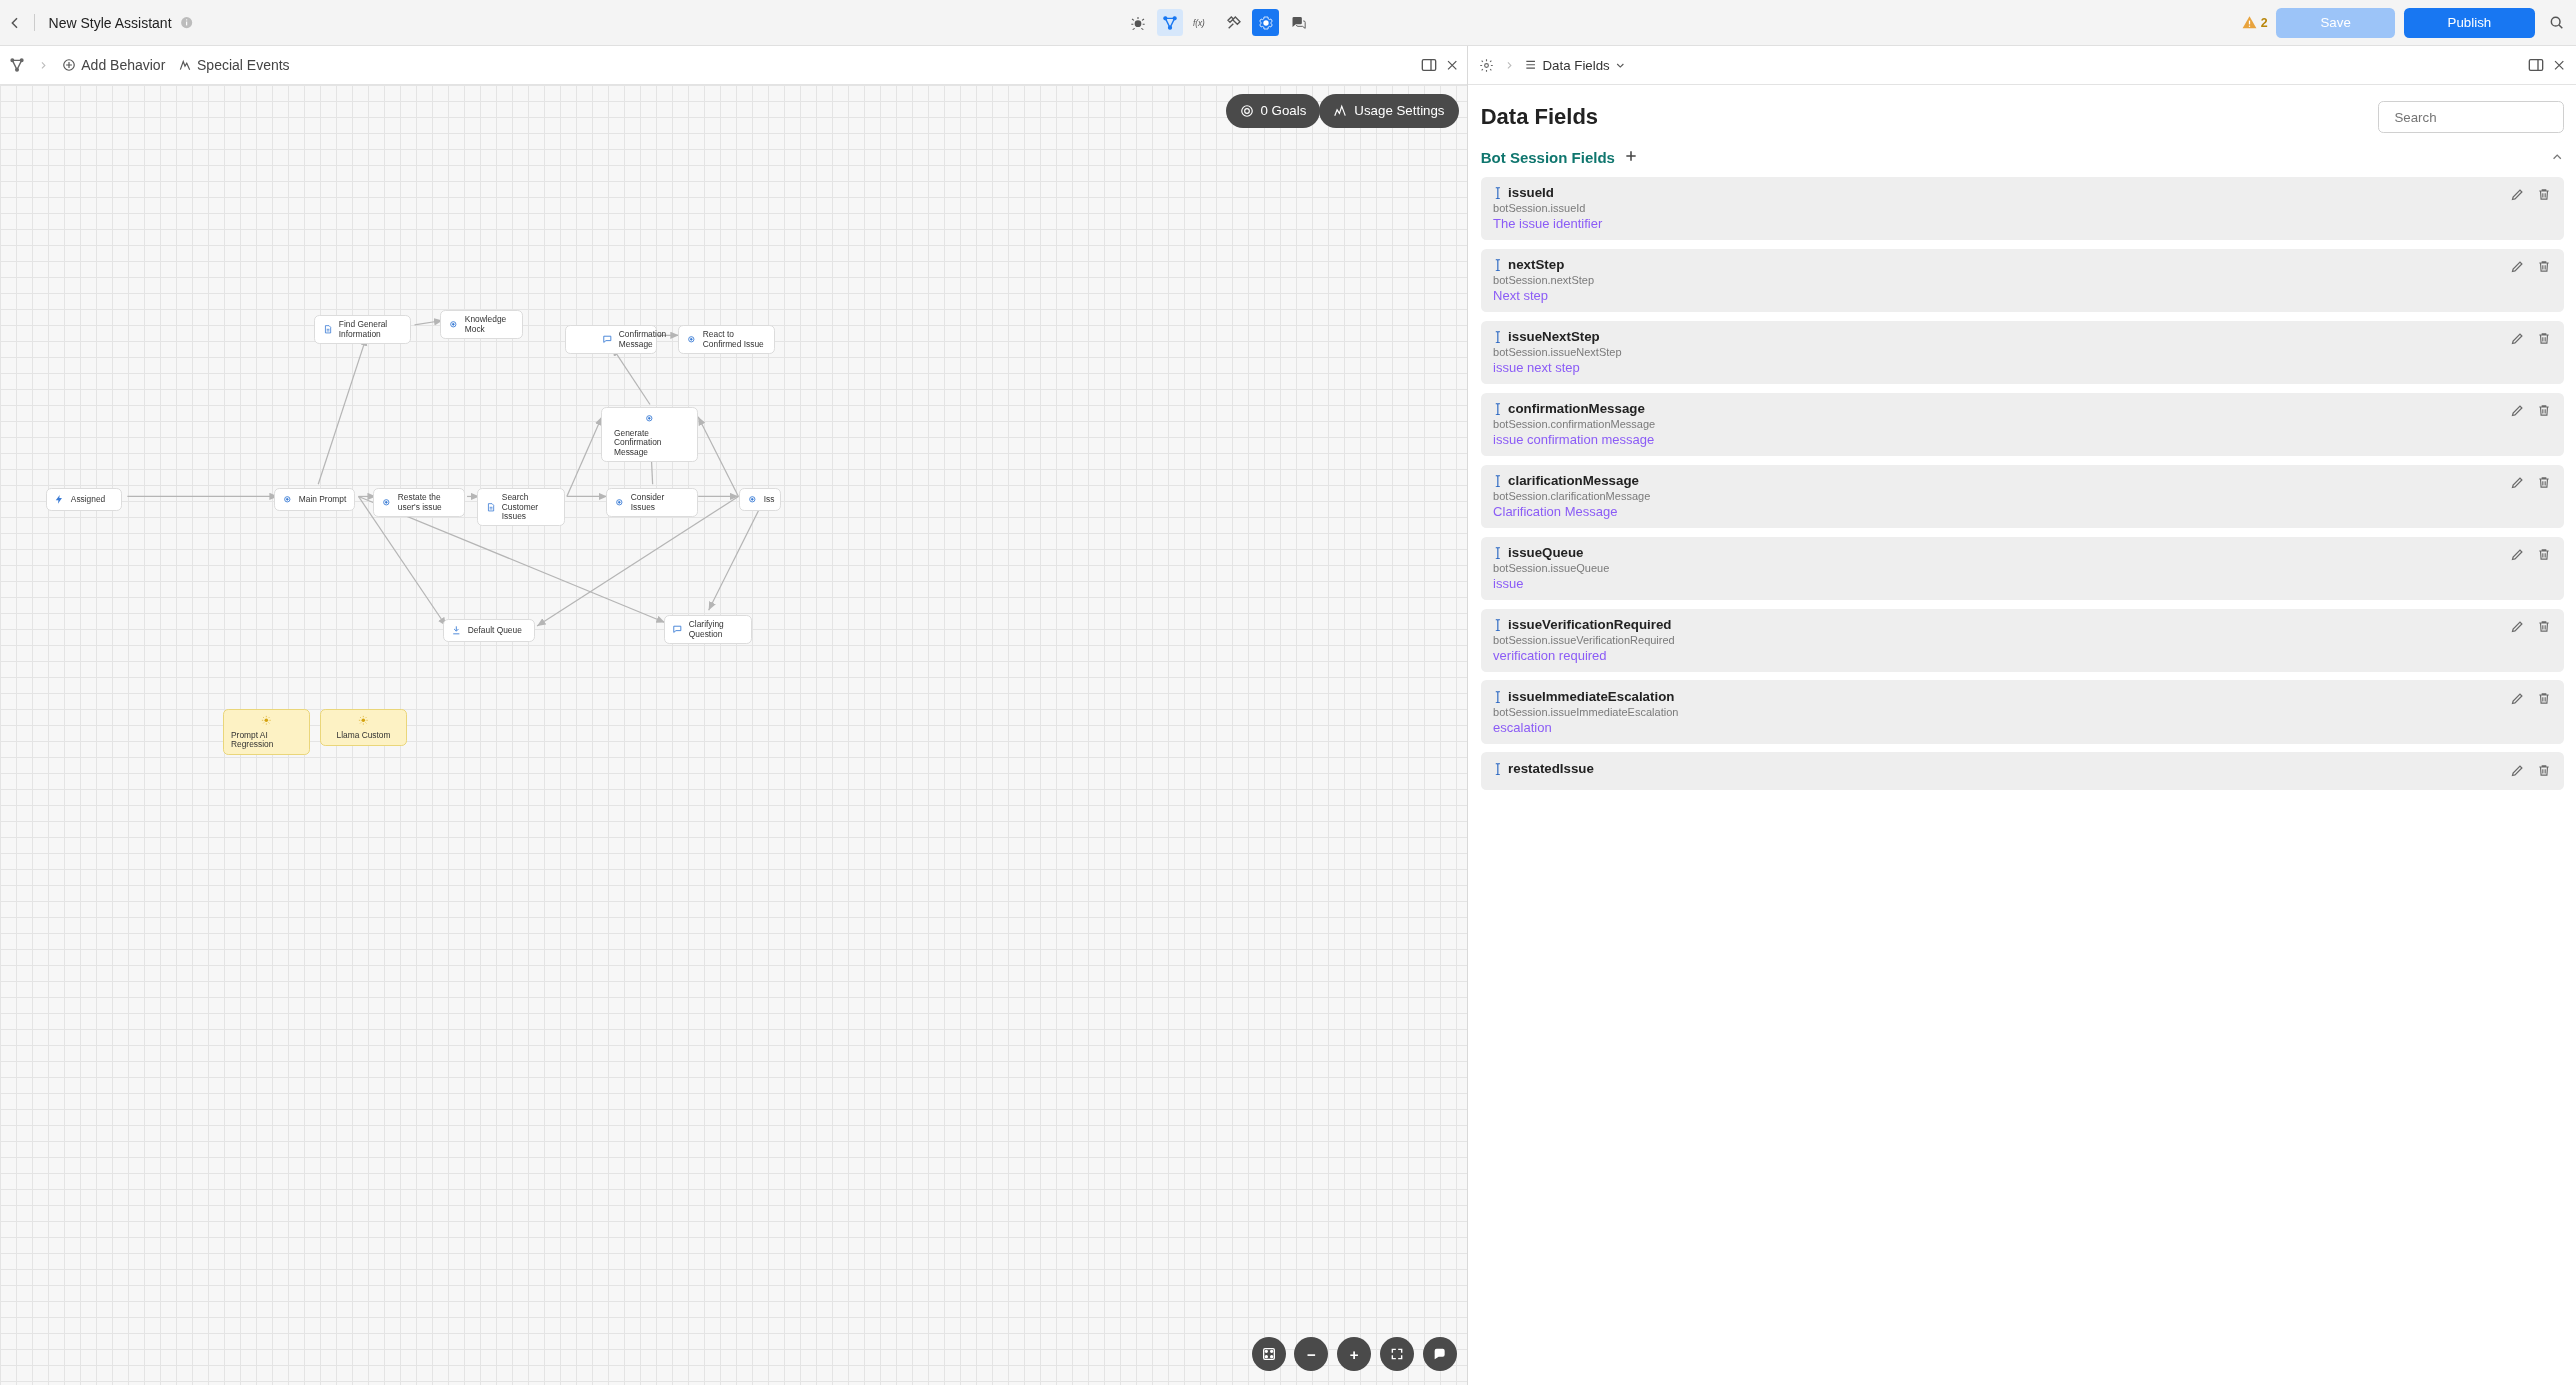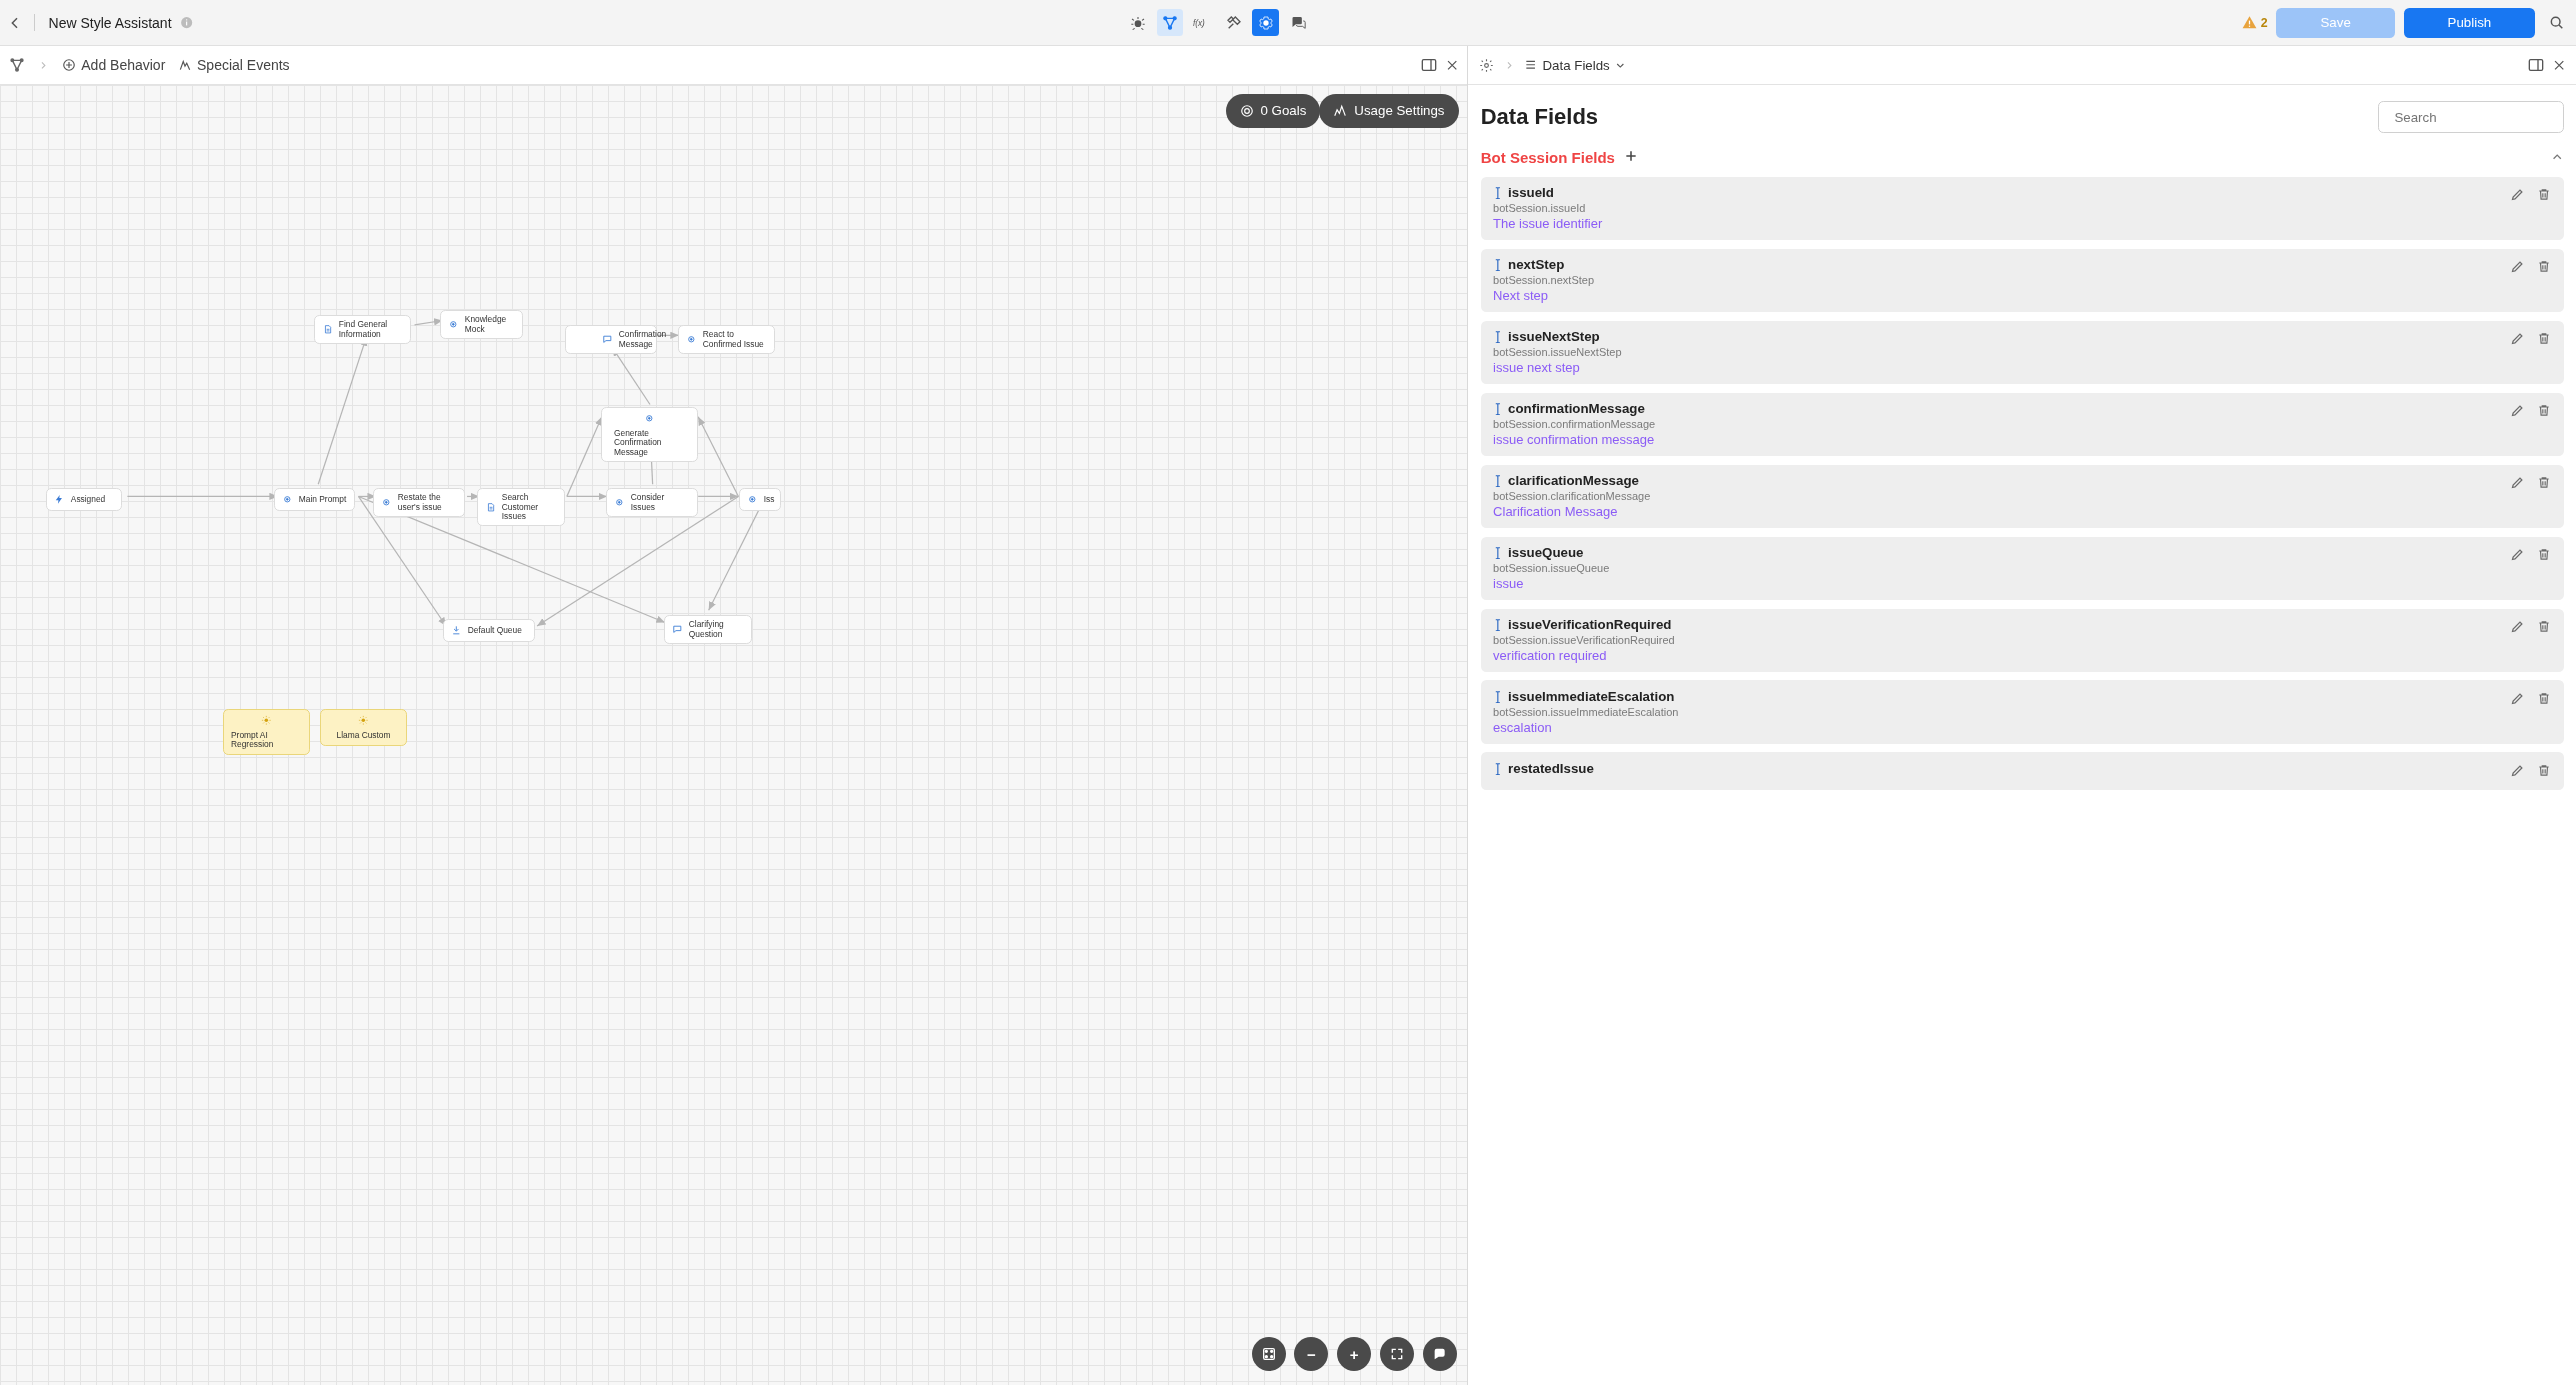--- a/index.html
+++ b/index.html
@@ -90,21 +90,21 @@
 
   .right-body { flex:1; overflow-y:auto; padding:16px 12.4px 35px 12.4px;}
   .df-head-row { display:flex; align-items:center; margin-bottom:16px; gap:8.8px;}
   .df-title { font-size:22px; font-weight:700; color:#222; }
   .search-box {
     margin-left:auto; display:flex; align-items:center; gap:7px;
     border:0.9px solid #d0d0d0; border-radius:5.3px; height:32px; padding:0 8.8px;
     width:186px; color:#777;
   }
   .search-box input { border:none; outline:none; font-size:13.3px; flex:1; background:transparent; color:#333;}
-  .section-head { display:flex; align-items:center; gap:8.8px; font-size:15px; font-weight:700; color:#ef4444; margin-bottom:10.6px;}
+  .section-head { display:flex; align-items:center; gap:8.8px; font-size:15px; font-weight:700; color:#0f766e; margin-bottom:10.6px;}
   .section-head .chevup { margin-left:auto; color:#777;}
   .add-icon { cursor:pointer; color:#555;}
 
   .field-card {
     background:#eeeeee; border-radius:5.3px; padding:8.8px 12.4px; margin-bottom:8.8px;
     display:flex; align-items:flex-start; gap:14px;
   }
   .field-main { flex:1; }
   .field-name { display:flex; align-items:center; gap:5.3px; font-size:13.3px; font-weight:700; color:#222;}
   .field-path { font-size:11px; color:#7a7a7a; margin:1.8px 0 1.8px 0;}

